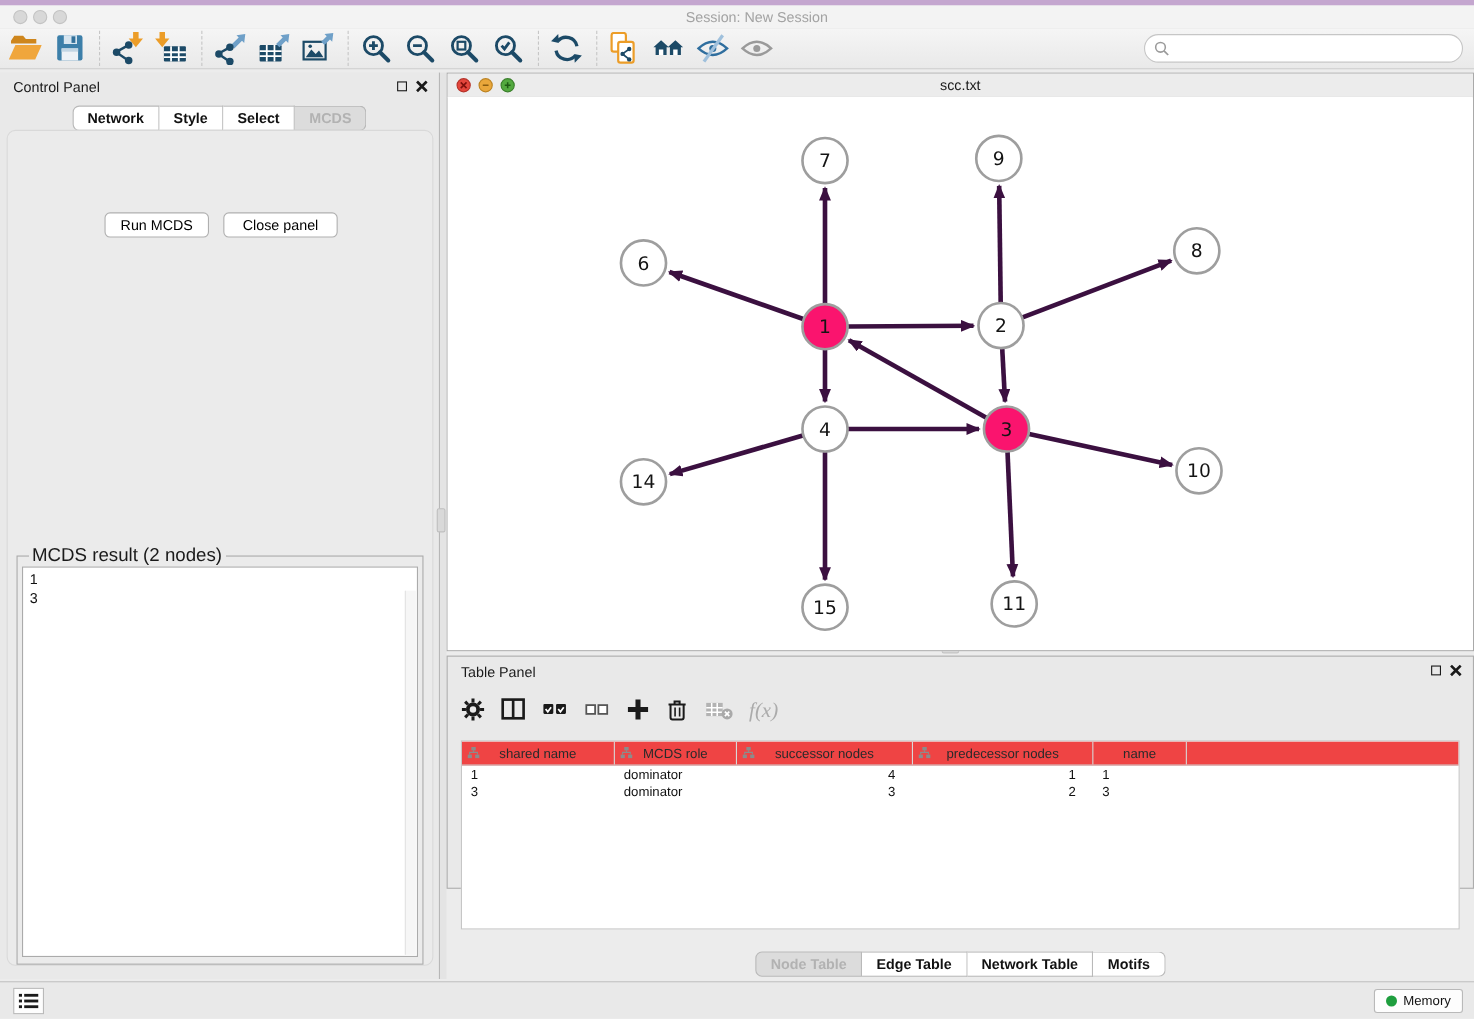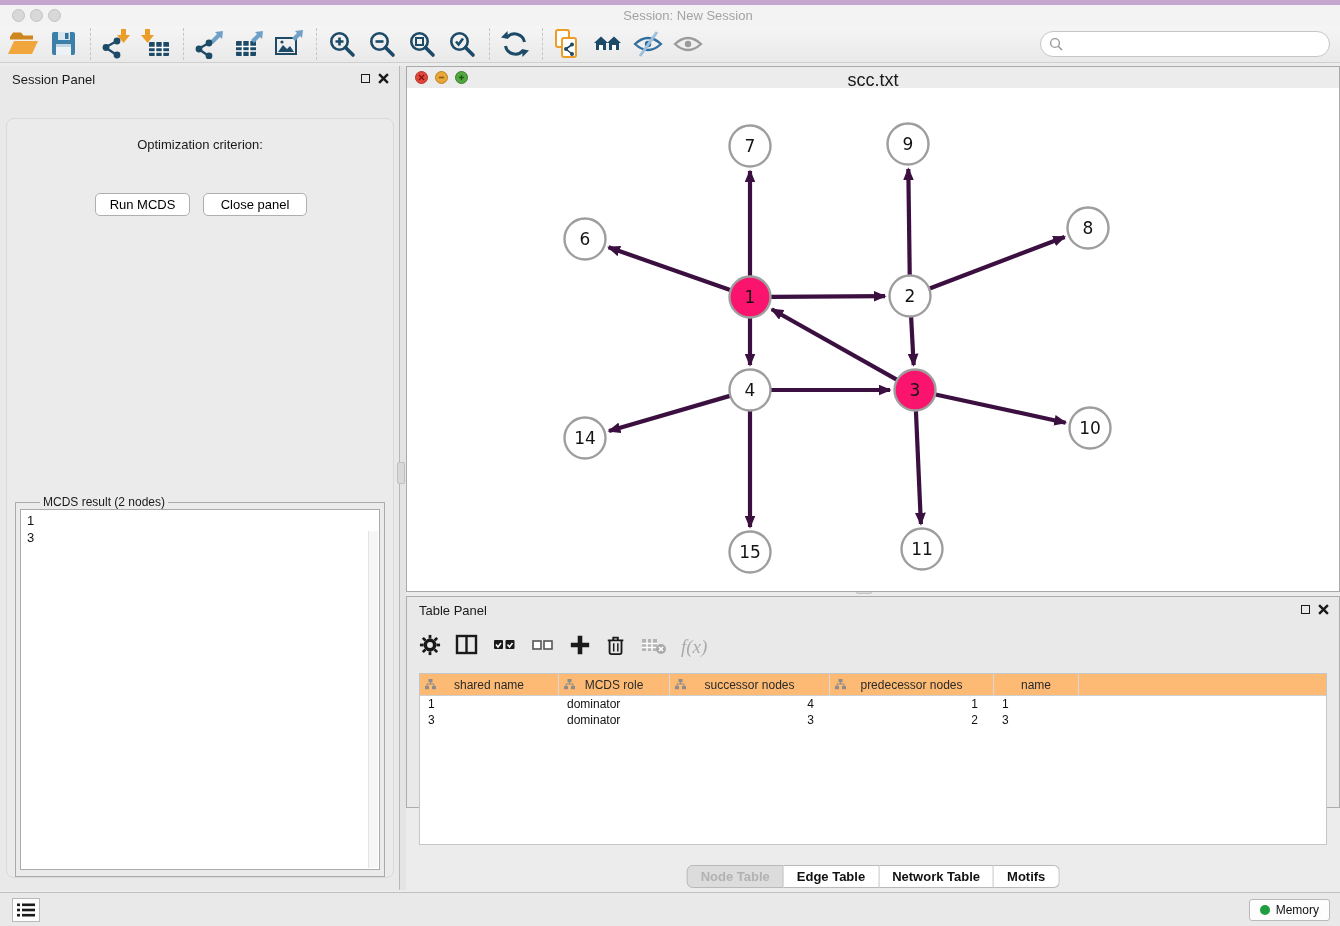--- a/index.html
+++ b/index.html
@@ -37,42 +37,42 @@
   .seg-first{border-left:1px solid #B9B9B9;border-radius:6px 0 0 6px;}
   .seg-last{border-radius:0 6px 6px 0;}
   .seg-sel{background:#DCDCDC;color:#B2B2B2;}
   #cp-tabs{left:50%;transform:translateX(-50%);top:30px;}
   .cp-content{position:absolute;left:6px;top:52px;width:388px;height:760px;background:#EBEBEB;border:1px solid #D9D9D9;border-radius:8px;box-sizing:border-box;}
   .opt-label{position:absolute;left:0;right:0;top:18px;text-align:center;font-size:13px;color:#1A1A1A;}
   .criterion-select{position:absolute;left:39px;top:40px;width:310px;height:24px;background:#fff;border:1px solid #B9B9B9;border-radius:5px;display:flex;align-items:center;font-size:13px;padding-left:12px;box-sizing:border-box;}
   .criterion-select .stepper{position:absolute;right:6px;top:2px;}
   .cp-btn{position:absolute;top:74px;height:23px;background:#fff;border:1px solid #AFAFAF;border-radius:5px;font-size:13px;display:flex;align-items:center;justify-content:center;box-sizing:border-box;}
   .mcds-group{position:absolute;left:8px;right:8px;top:376px;height:382px;border:1px solid #ABABAB;margin:0;padding:0 4px 6px 4px;box-sizing:border-box;background:transparent;}
-  .mcds-group legend{font-size:12px;color:#1A1A1A;padding:0 3px;margin-left:20px;}
+  .mcds-group legend{font-size:17px;color:#1A1A1A;padding:0 3px;margin-left:6px;}
   .mcds-text{position:relative;width:100%;height:100%;background:#fff;border:1px solid #ABABAB;box-sizing:border-box;font-size:13px;line-height:17px;padding:2px 6px;white-space:pre;color:#111;overflow:hidden;}
   .mcds-scroll{position:absolute;right:1px;top:1px;bottom:1px;width:9px;background:#F6F6F6;border-left:1px solid #E3E3E3;}
 
   
   .v-split{position:absolute;left:400px;top:66px;width:6px;height:824px;background:#E4E4E4;}
   .v-handle{position:absolute;left:397px;top:462px;width:8px;height:22px;background:#D9D9D9;border:1px solid #BFBFBF;border-radius:2px;box-sizing:border-box;}
   .h-handle{position:absolute;left:856px;top:588px;width:16px;height:6px;background:#DADADA;border:1px solid #C3C3C3;border-radius:2px;box-sizing:border-box;}
 
   
   .net-window{position:absolute;left:406px;top:66px;width:934px;height:526px;background:#fff;border:1px solid #A9A9A9;box-sizing:border-box;}
   .nw-titlebar{position:absolute;left:0;top:0;right:0;height:21px;background:#ECECEC;border-bottom:1px solid #C2C2C2;}
-  .nw-title{position:absolute;left:0;right:0;top:3px;text-align:center;font-size:18px;color:#1A1A1A;}
+  .nw-title{position:absolute;left:0;right:0;top:3px;text-align:center;font-size:13px;color:#1A1A1A;}
   .light{position:absolute;top:4px;width:13px;height:13px;border-radius:50%;box-sizing:border-box;display:flex;align-items:center;justify-content:center;}
   .nw-canvas{position:absolute;left:0;top:21px;width:932px;height:503px;background:#fff;}
 
   
   .table-panel{position:absolute;left:406px;top:596px;width:934px;height:212px;background:#E9E9E9;border:1px solid #ADADAD;box-sizing:border-box;}
   .tp-toolbar{position:absolute;left:12px;top:28px;height:44px;display:flex;align-items:center;gap:14px;}
   .fx-txt{font-family:"Liberation Serif",serif;font-style:italic;font-size:19px;color:#ABABAB;}
   .nt-table{position:absolute;left:12px;top:76px;width:908px;height:172px;background:#fff;border:1px solid #C6C6C6;box-sizing:border-box;overflow:hidden;}
-  .nt-head{display:flex;height:21px;background:#fdba74;border-bottom:1px solid #D0D0D0;}
+  .nt-head{display:flex;height:21px;background:#ef4444;border-bottom:1px solid #D0D0D0;}
   .nt-th{position:relative;display:flex;align-items:center;justify-content:center;border-right:1px solid #D8D8D8;box-sizing:border-box;font-size:12px;color:#2A2A2A;}
   .tree-ic{position:absolute;left:5px;top:5px;line-height:0;}
   .nt-tr{display:flex;height:16px;align-items:center;}
   .nt-td{font-size:12px;color:#111;box-sizing:border-box;padding:0 16px 0 8px;}
   #tp-tabs{left:50%;transform:translateX(-50%);top:268px;}
 
   
   .status-bar{position:absolute;left:0;top:892px;width:1340px;height:34px;background:#E9E9E9;border-top:1px solid #C2C2C2;box-sizing:border-box;}
   .list-btn{position:absolute;left:12px;top:5px;width:28px;height:24px;background:#FDFDFD;border:1px solid #B9B9B9;display:flex;align-items:center;justify-content:center;box-sizing:border-box;}
   .memory-btn{position:absolute;right:10px;top:6px;height:22px;padding:0 10px;background:#FDFDFD;border:1px solid #B9B9B9;border-radius:3px;display:flex;align-items:center;gap:6px;font-size:12px;color:#111;box-sizing:border-box;}
@@ -222,29 +222,34 @@
     <div class="search-wrap">
       <svg width="14" height="14" viewBox="0 0 14 14">
           <circle class="sG" cx="6" cy="6" r="4.4" stroke-width="1.4"></circle>
           <line class="sG" x1="9.2" y1="9.2" x2="13" y2="13" stroke-width="1.6"></line>
         </svg>
       <input type="text" placeholder="" style="">
     </div>
   </div>
 
   <div class="control-panel">
-    <div class="panel-title">Session Panel</div>
+    <div class="panel-title">Control Panel</div>
     <div class="panel-btns">
       <span class="float-ic"></span>
       <svg width="11" height="11" viewBox="0 0 10 10">
           <path d="M1 1l8 8M9 1l-8 8" stroke="#1A1A1A" stroke-width="2.2"></path>
         </svg>
     </div>
+    <div class="seg-row" id="cp-tabs">
+        <div class="seg seg-first">Network</div>
+        <div class="seg">Style</div>
+        <div class="seg">Select</div>
+        <div class="seg seg-sel seg-last">MCDS</div>
+      </div>
     <div class="cp-content">
-      <div class="opt-label">Optimization criterion:</div>
       <button class="cp-btn" style="left:88px;width:95px;">Run MCDS</button>
       <button class="cp-btn" style="left:196px;width:104px;">Close panel</button>
       <fieldset class="mcds-group">
         <legend>MCDS result (2 nodes)</legend>
         <div class="mcds-text" id="mcds-result-text">1
 3</div>
         <div class="mcds-scroll" style="right:6px;top:22px;bottom:8px;"></div>
       </fieldset>
     </div>
   </div>

